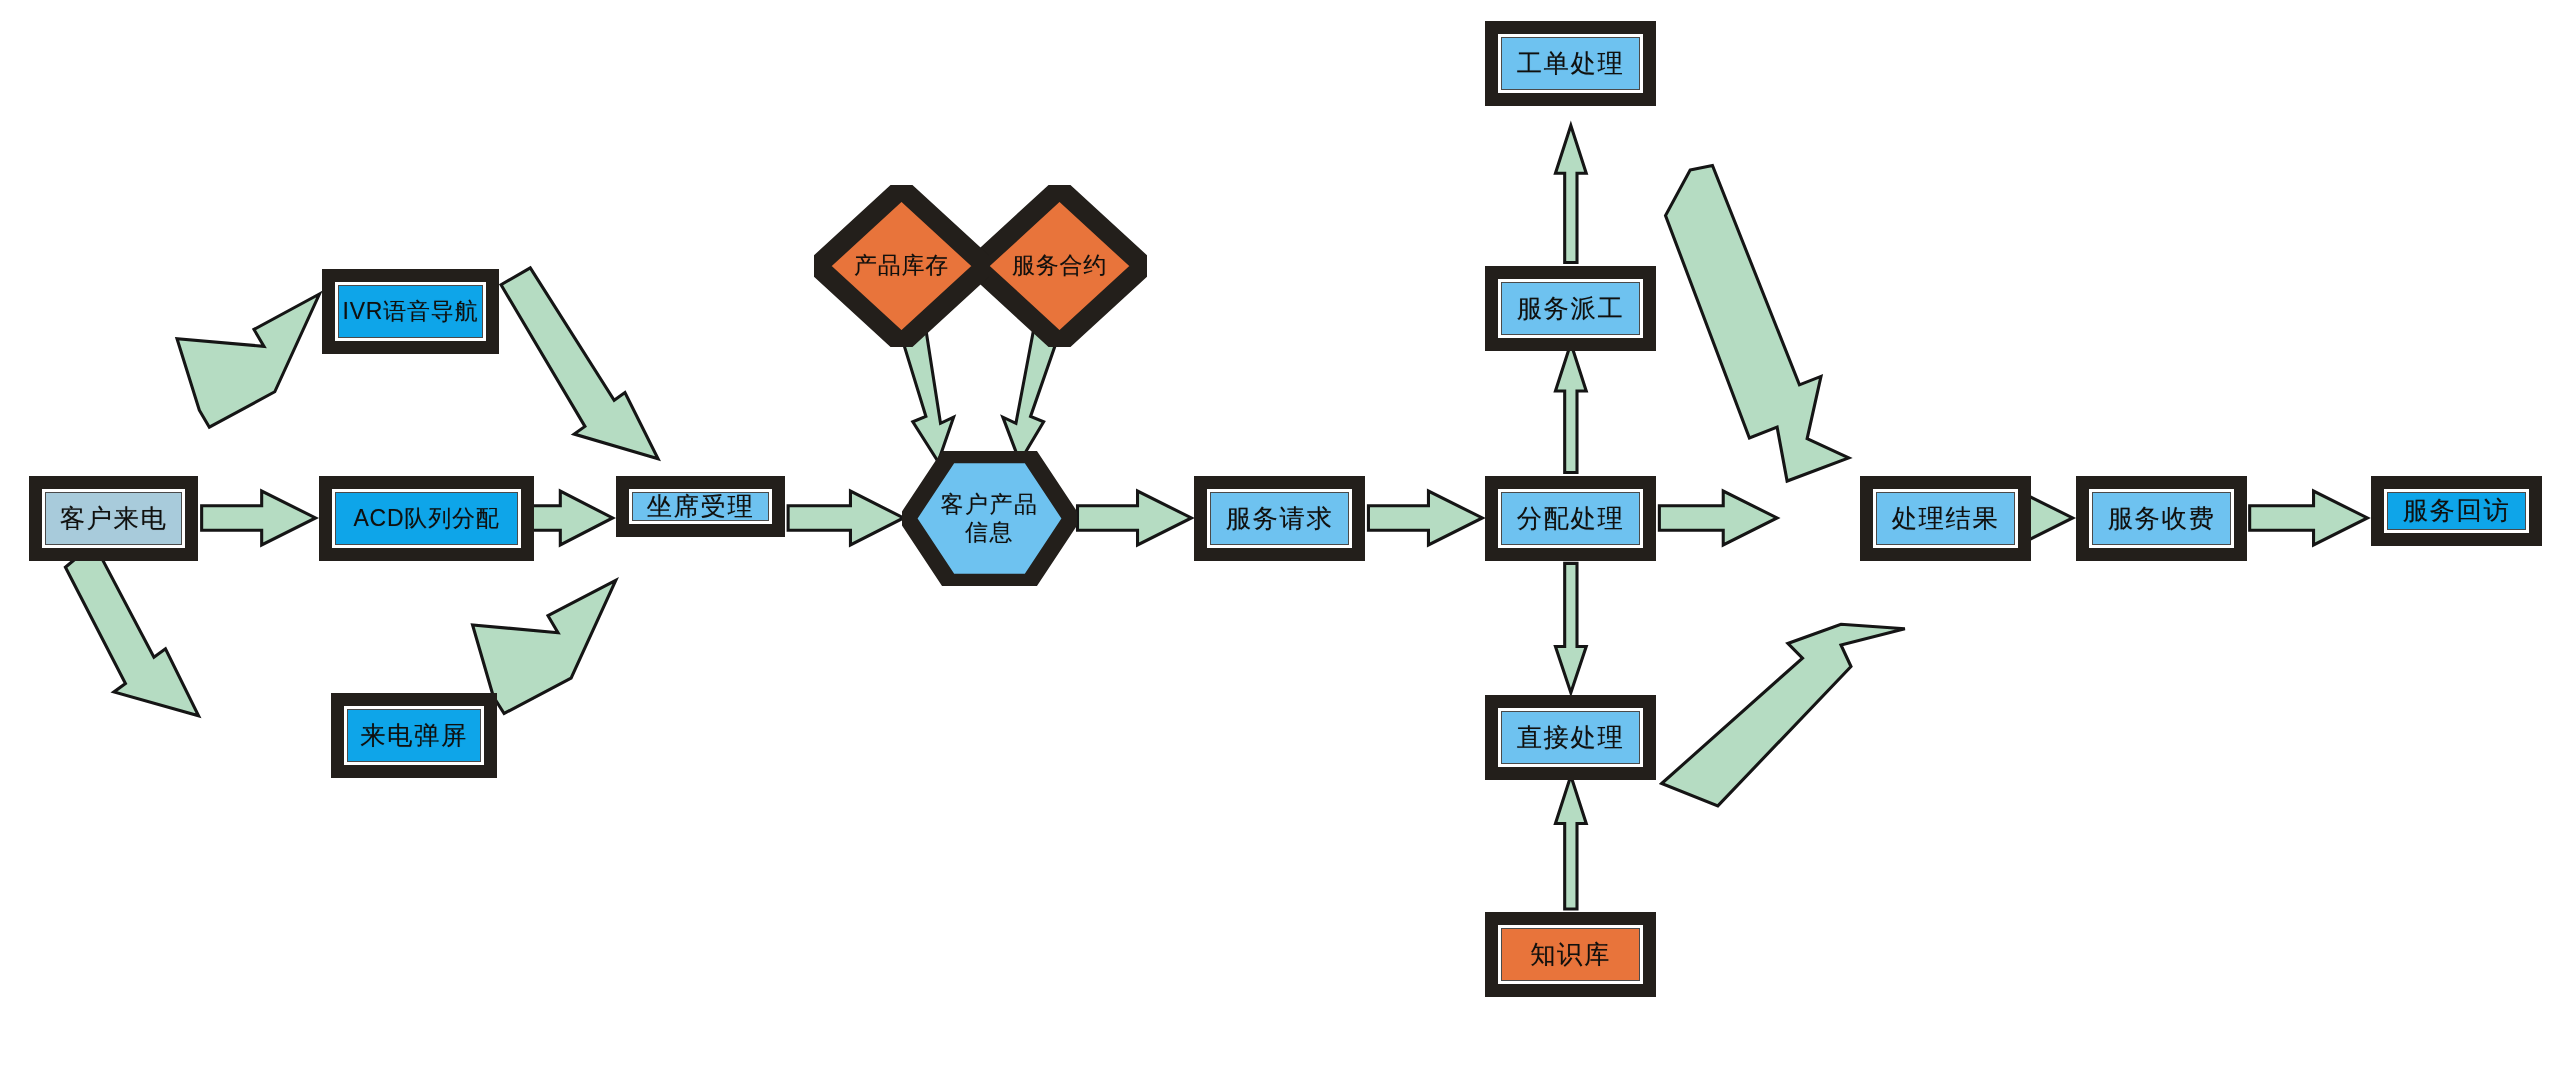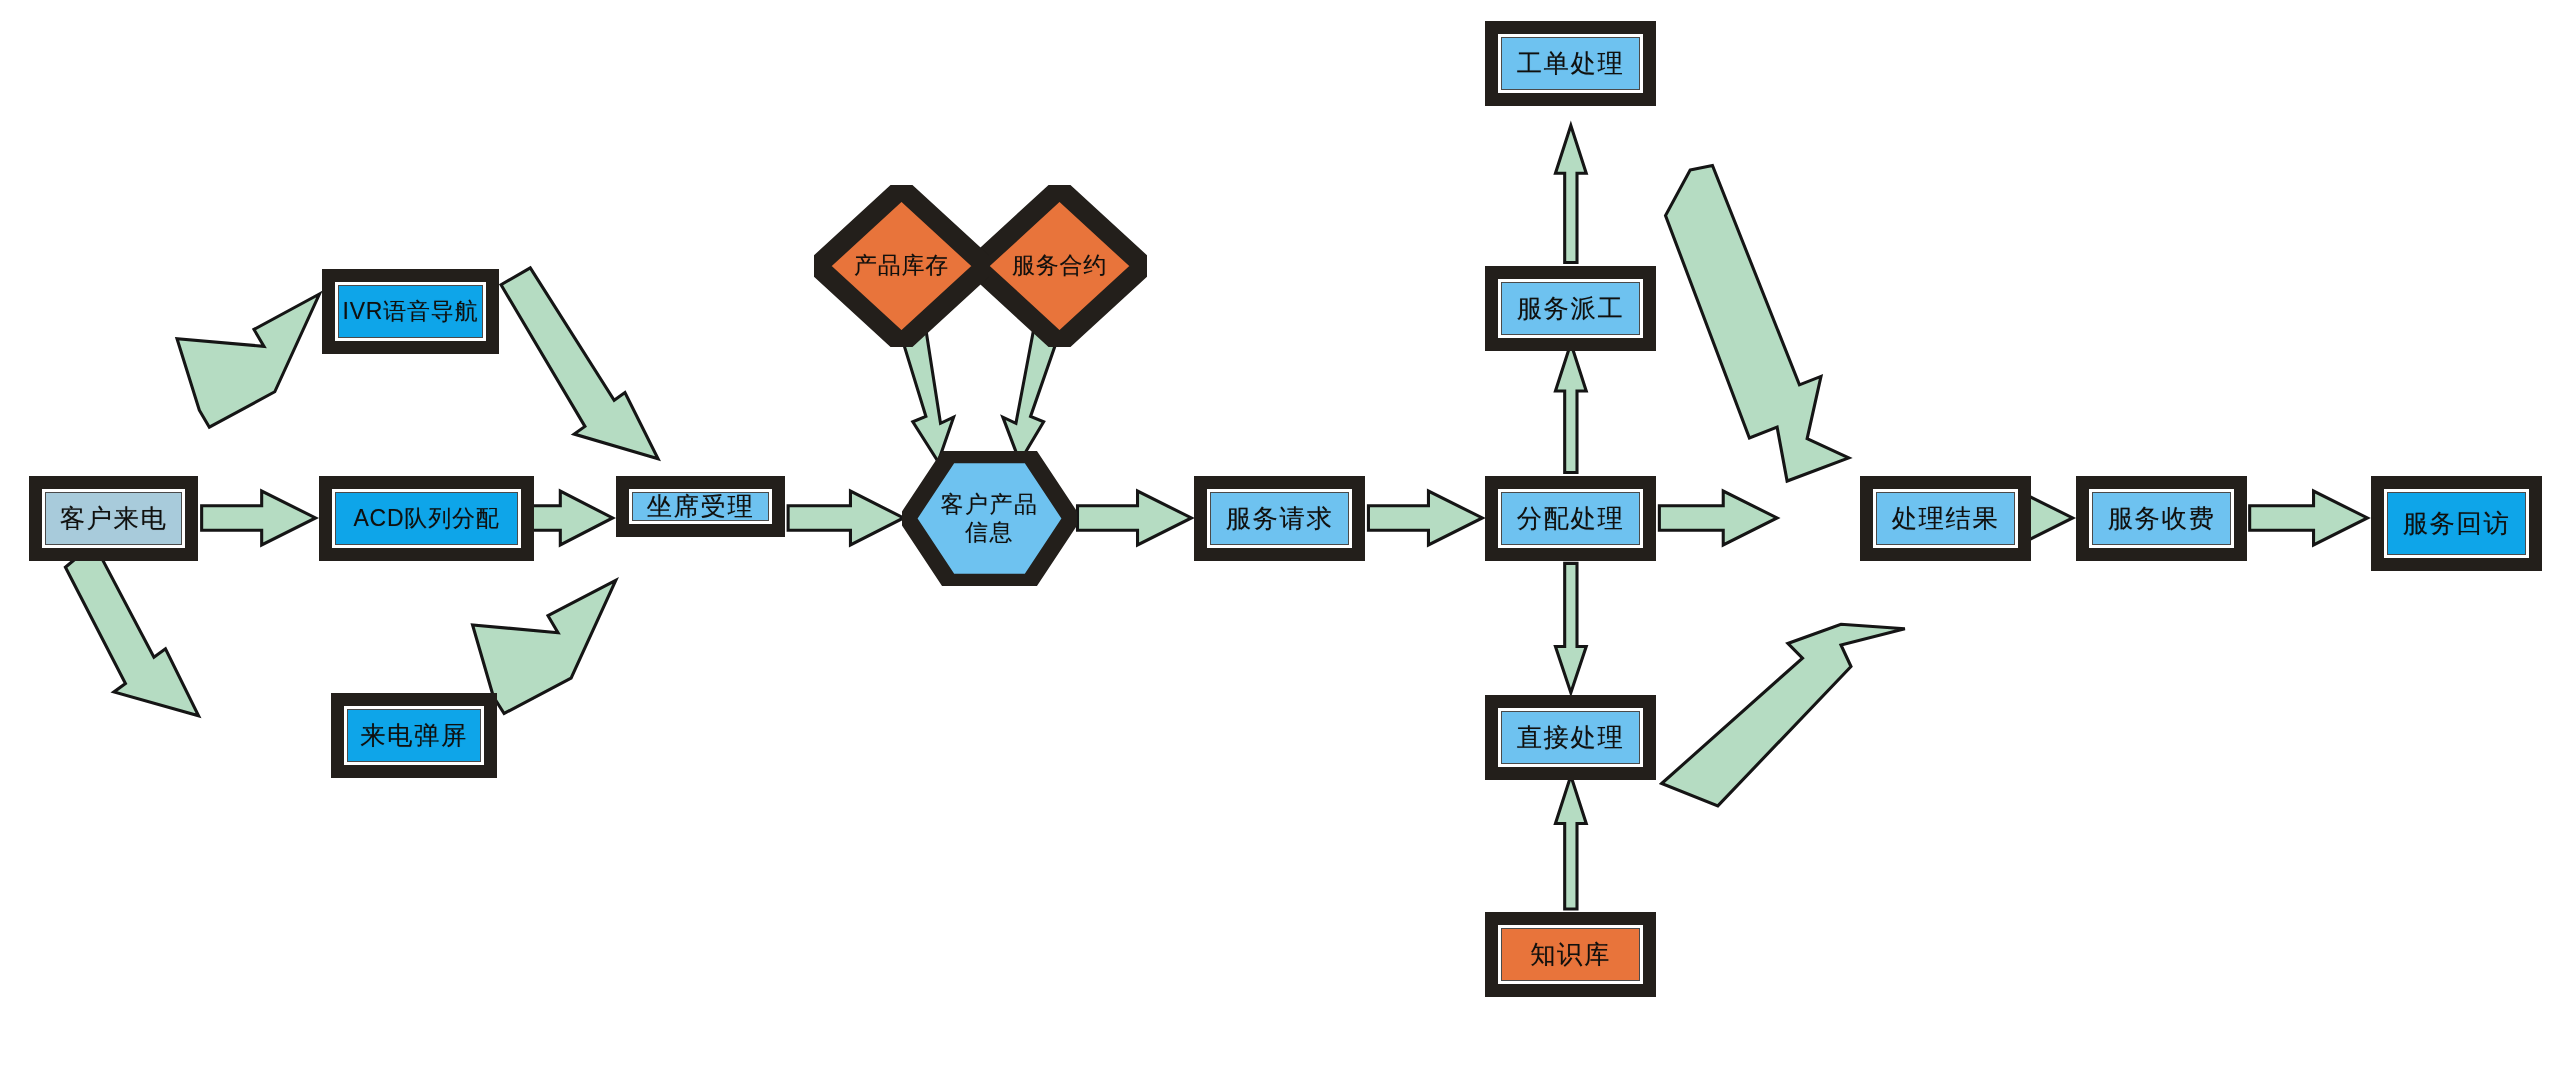--- a/index.html
+++ b/index.html
@@ -214,20 +214,20 @@
       <span class="label">处理结果</span>
     </div>
   </div>
 
   <div class="node rect fill-blue" style="left:2076px; top:476px; width:171px; height:85px;">
     <div class="inner">
       <span class="label">服务收费</span>
     </div>
   </div>
 
-  <div class="node rect fill-yellow" style="left:2371px; top:476px; width:171px; height:95px;font-family:Liberation Serif, serif;">
+  <div class="node rect fill-yellow" style="left:2371px; top:476px; width:171px; height:70px;font-family:Liberation Serif, serif;">
     <div class="inner">
       <span class="label">服务回访</span>
     </div>
   </div>
 
 </div>
 
 
 </body></html>

